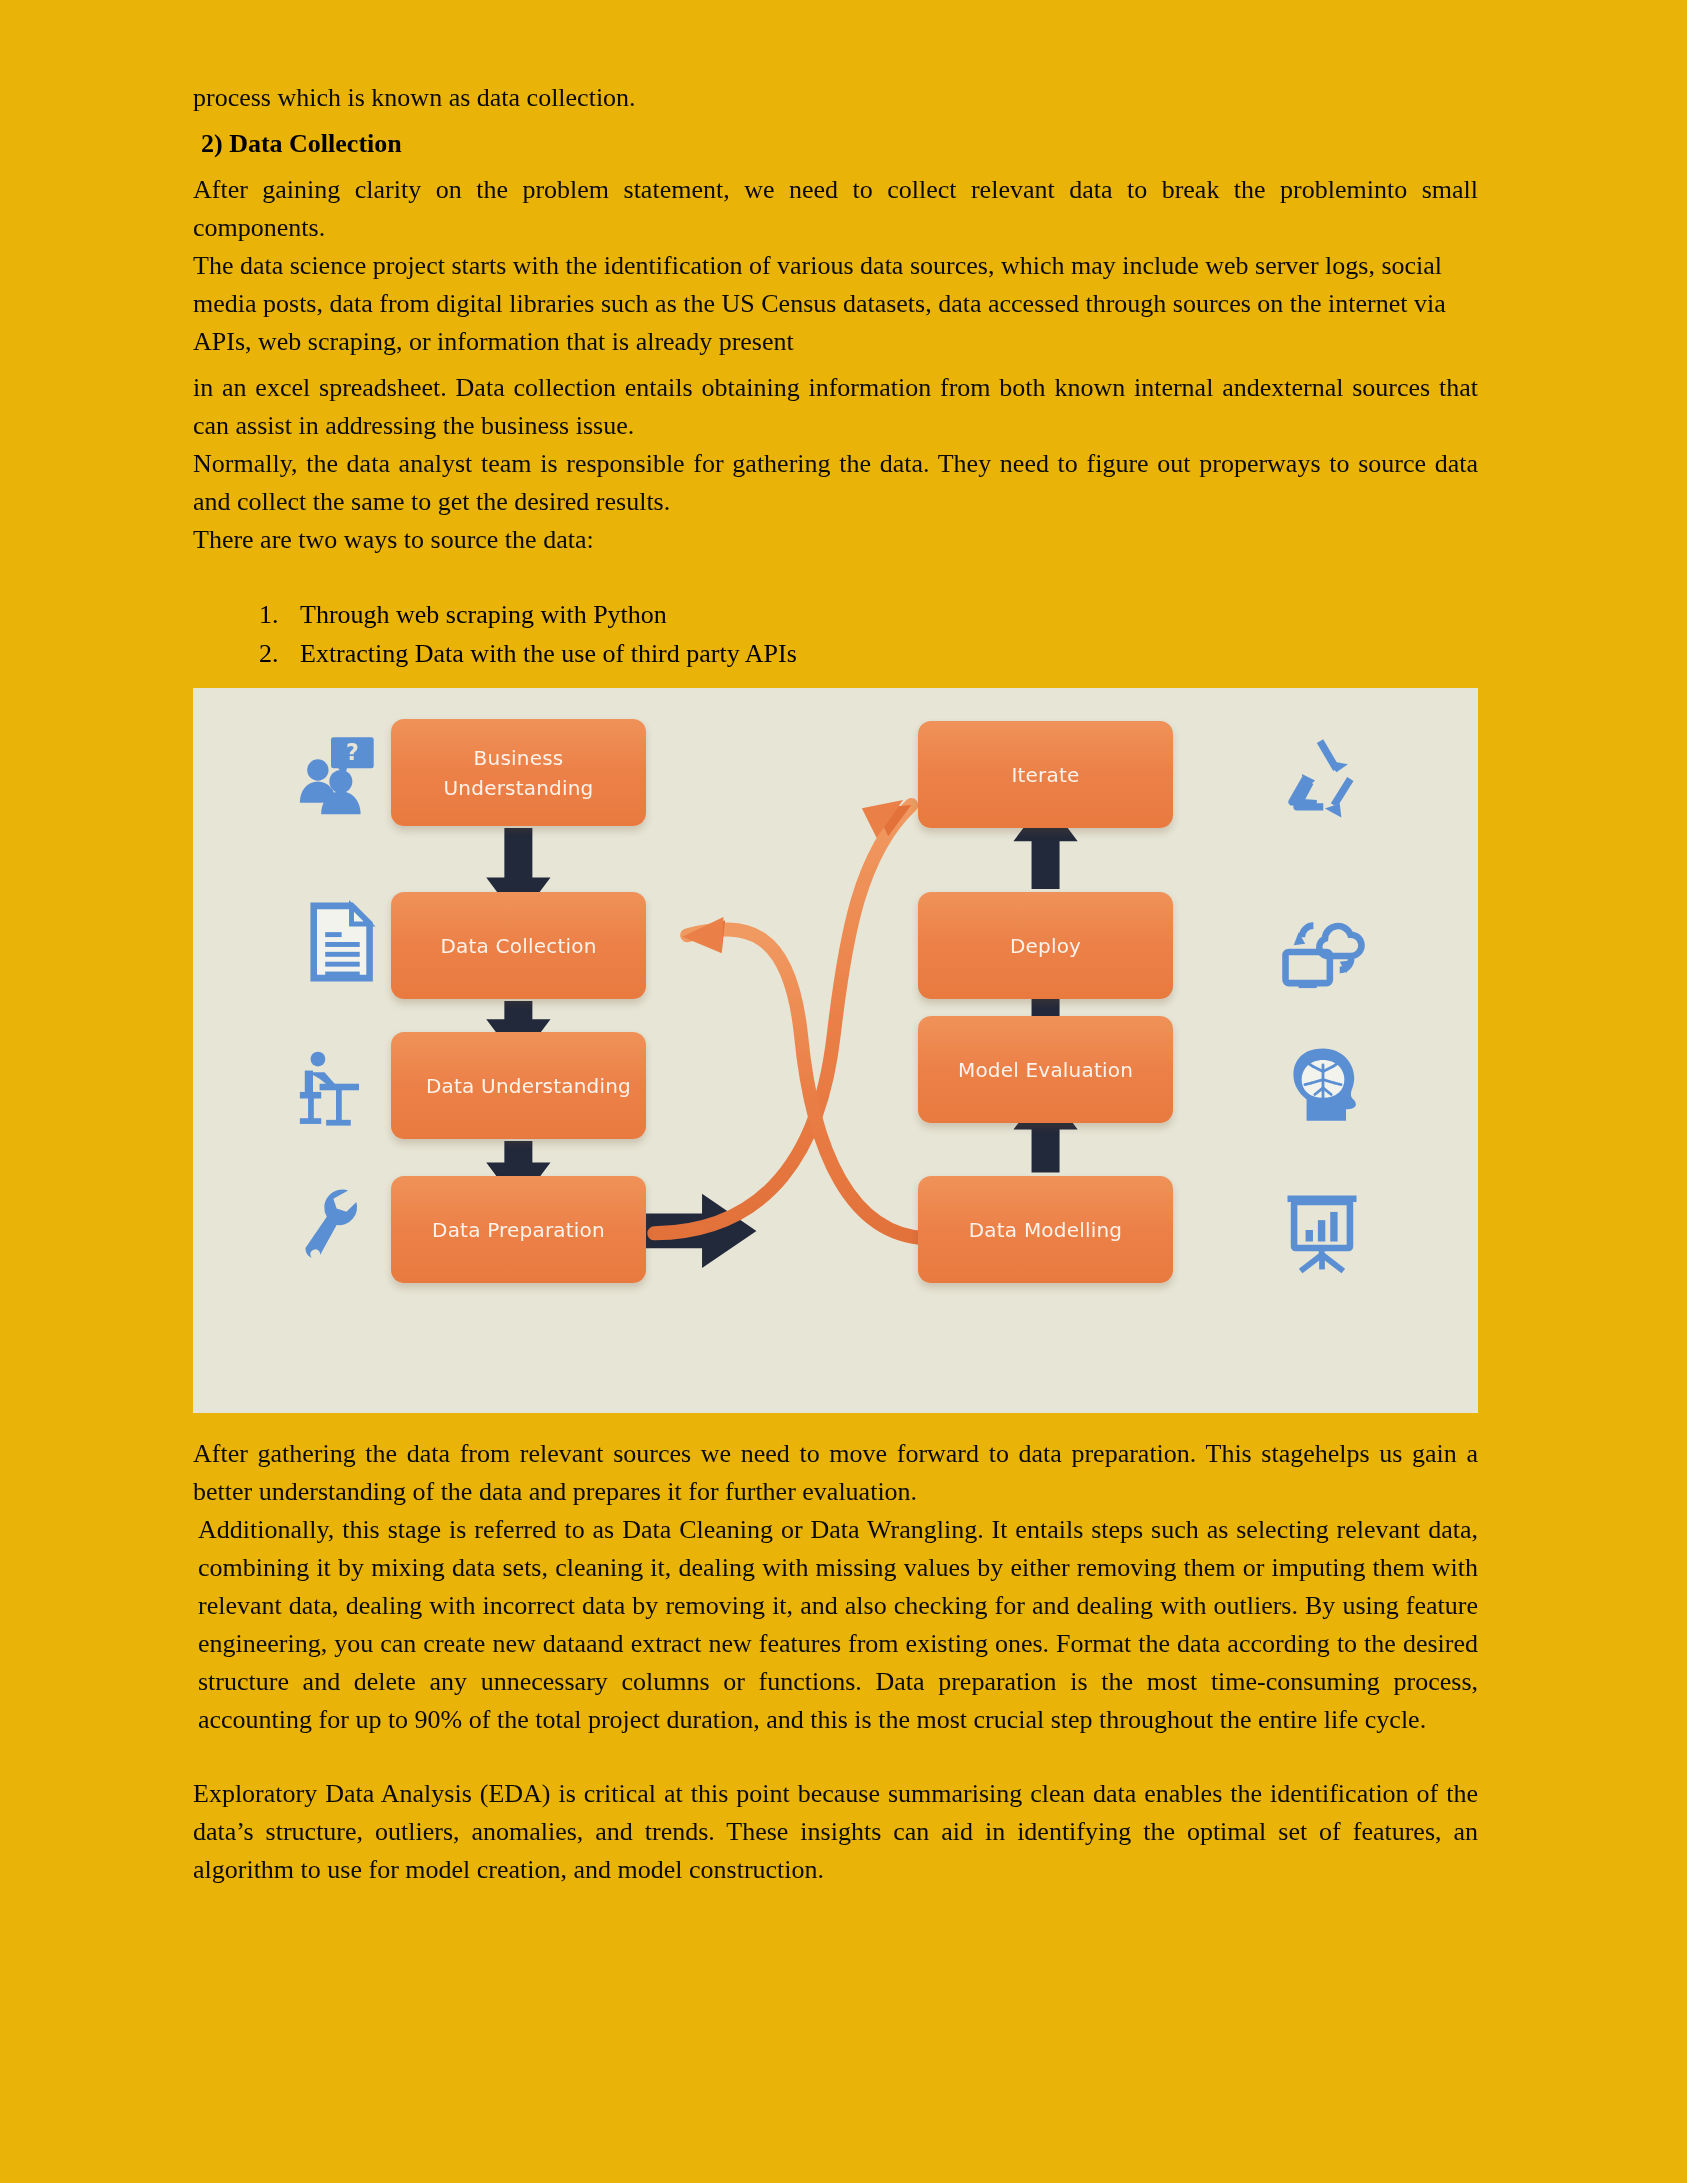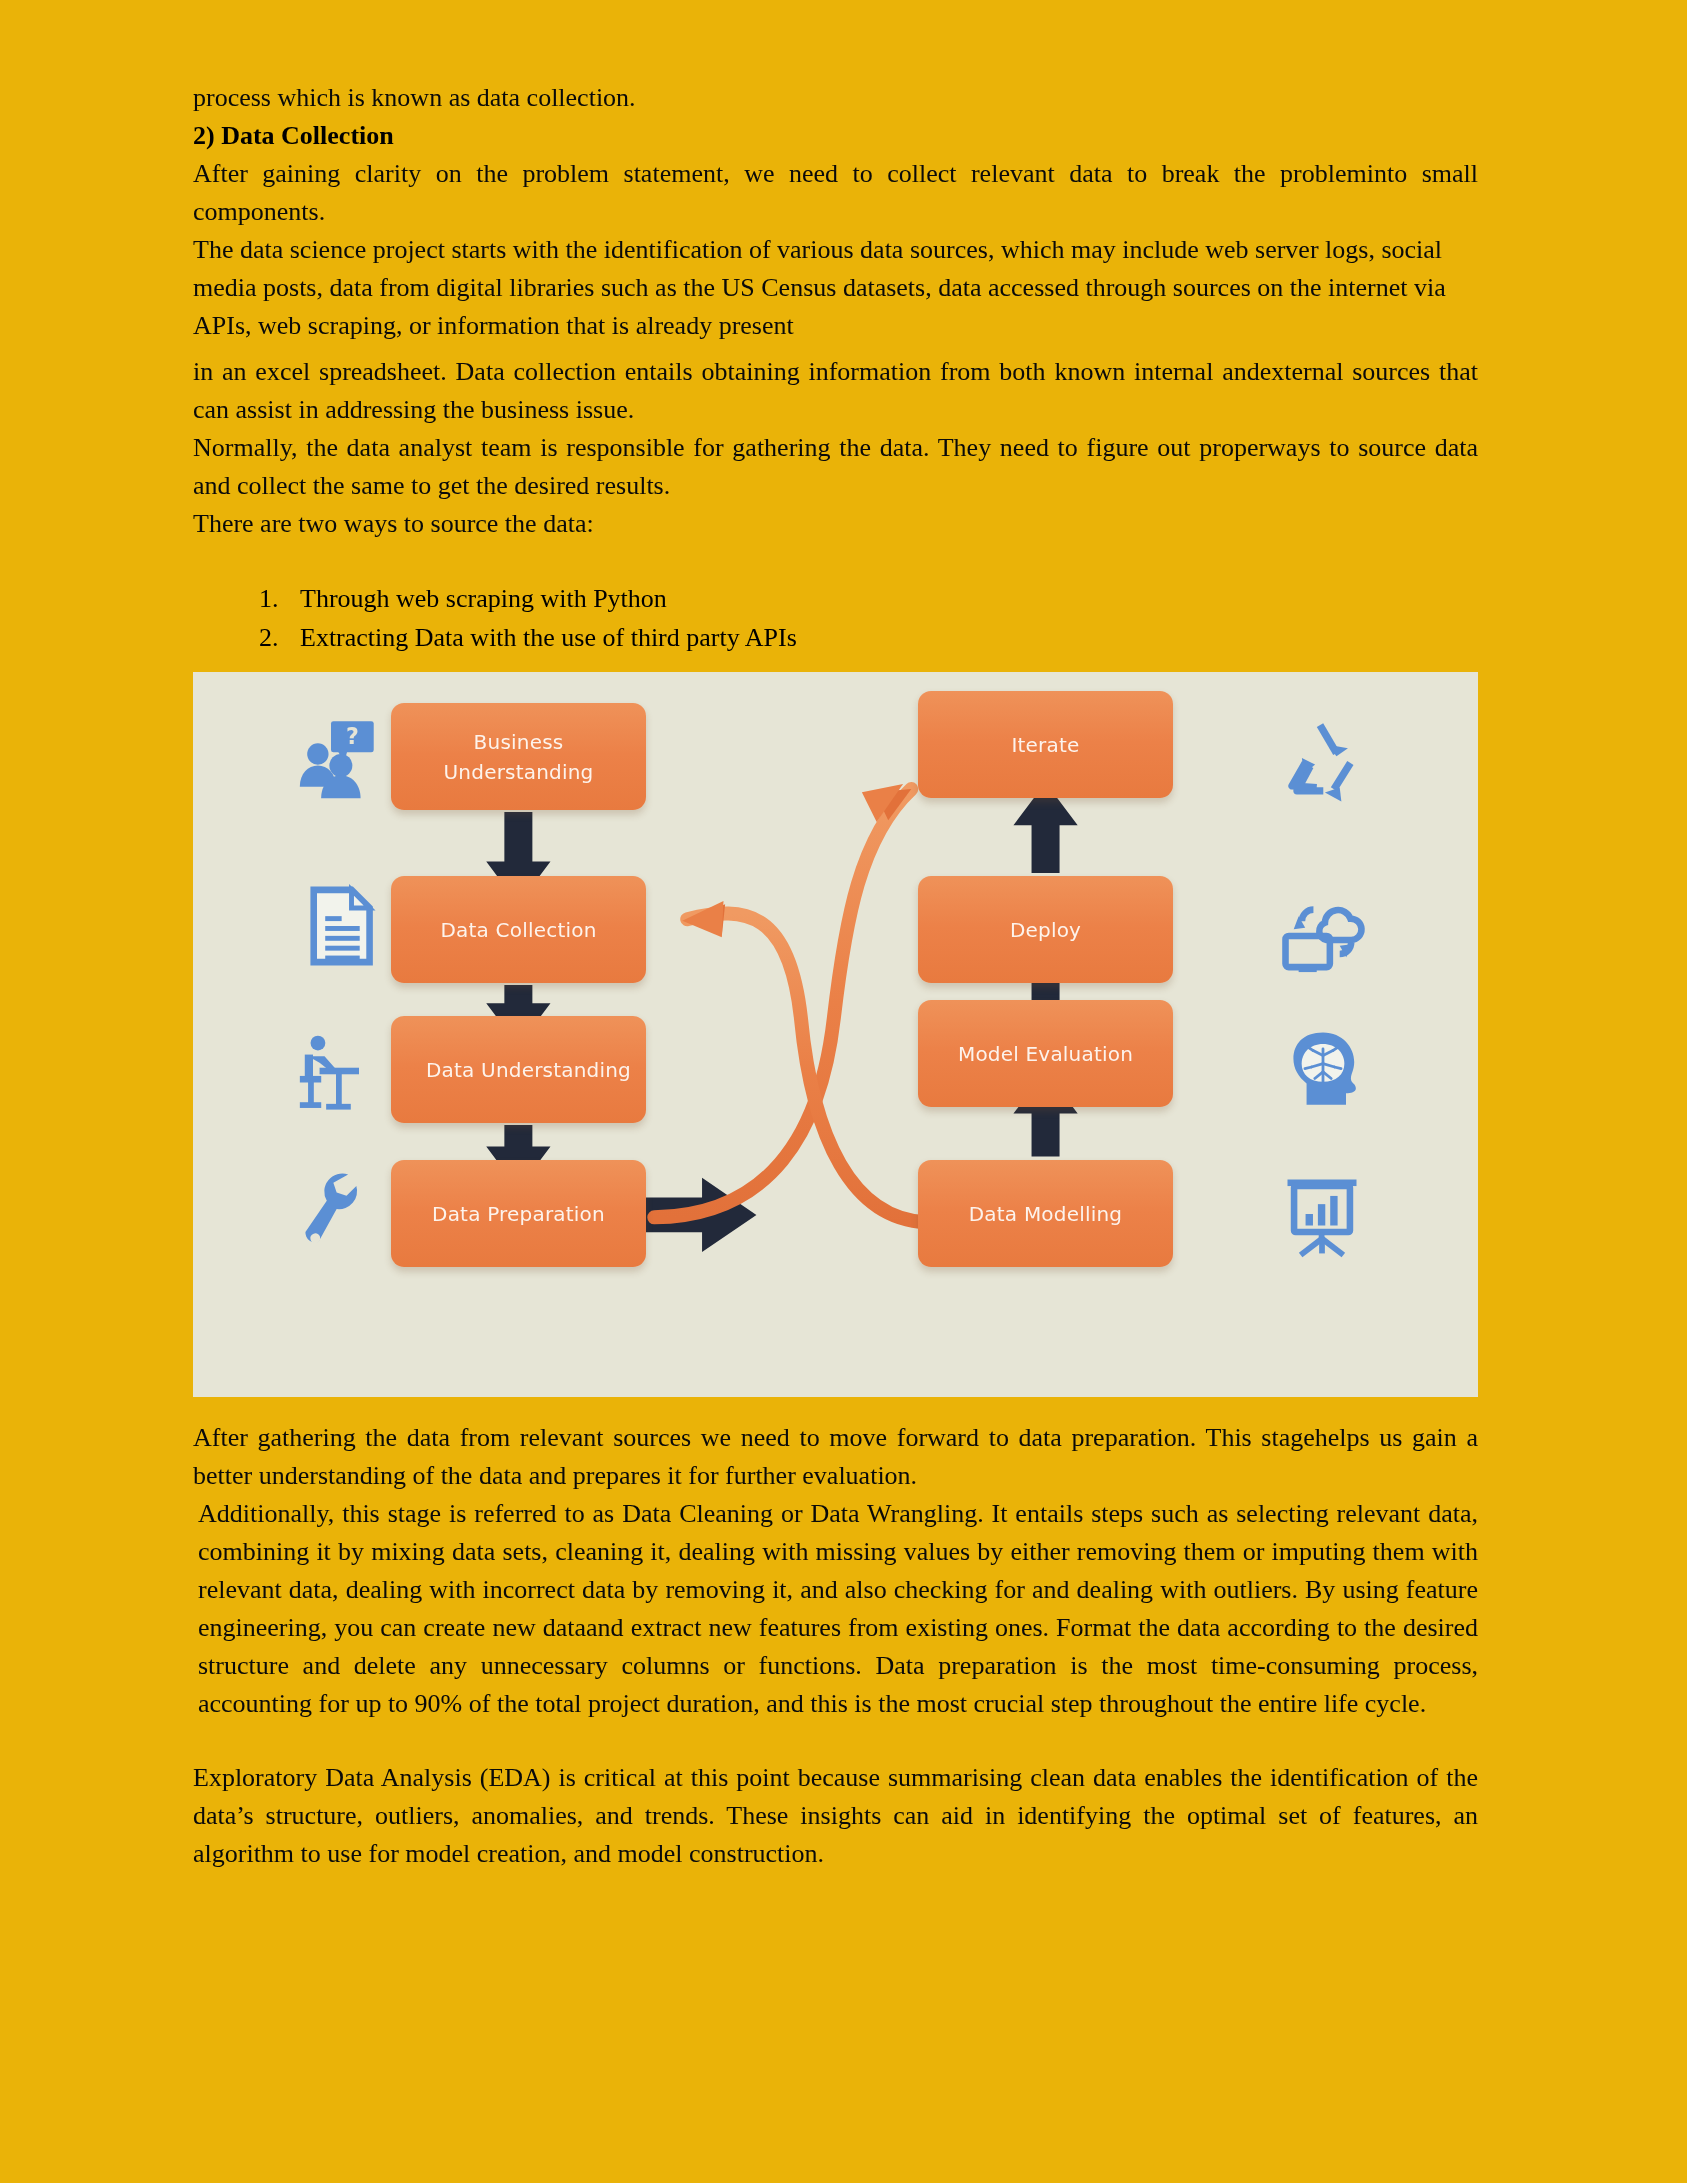--- a/index.html
+++ b/index.html
@@ -31,21 +31,21 @@
     font-size: 26px;
     line-height: 38px;
     color: #0a0a0a;
     font-family: "Liberation Serif", "DejaVu Serif", serif;
   }
   .just { text-align: justify; text-align-last: left; }
   .heading {
     font-weight: bold;
     font-size: 26px;
     line-height: 38px;
-    margin: 0;
+    margin: 8px;
   }
   .indent-sm { padding-left: 5px; }
   .spacer-sm { height: 8.2px; }
   .spacer-md { height: 21.4px; }
   .spacer-lg { height: 36px; }
 
   ol.ways {
     margin: 0;
     padding-left: 92px;
     font-size: 26px;
@@ -79,21 +79,21 @@
     font-family: "DejaVu Sans", "Liberation Sans", sans-serif;
     font-size: 20px;
     line-height: 30px;
     letter-spacing: 0.2px;
     z-index: 4;
   }
   .node span { display:block; width: 222px; }
 
   
   #node-business   { left: 198px; top: 31px;  }
-  #node-iterate    { left: 725px; top: 19px;  }
+  #node-iterate    { left: 725px; top: 33px;  }
   #node-collection { left: 198px; top: 204px; }
   #node-deploy     { left: 725px; top: 204px; }
   #node-understand { left: 198px; top: 344px; padding-left: 20px; }
   #node-modeleval  { left: 725px; top: 328px; }
   #node-prep       { left: 198px; top: 488px; }
   #node-modelling  { left: 725px; top: 488px; }
 
   .icon-slot {
     position: absolute;
     width: 92px;

